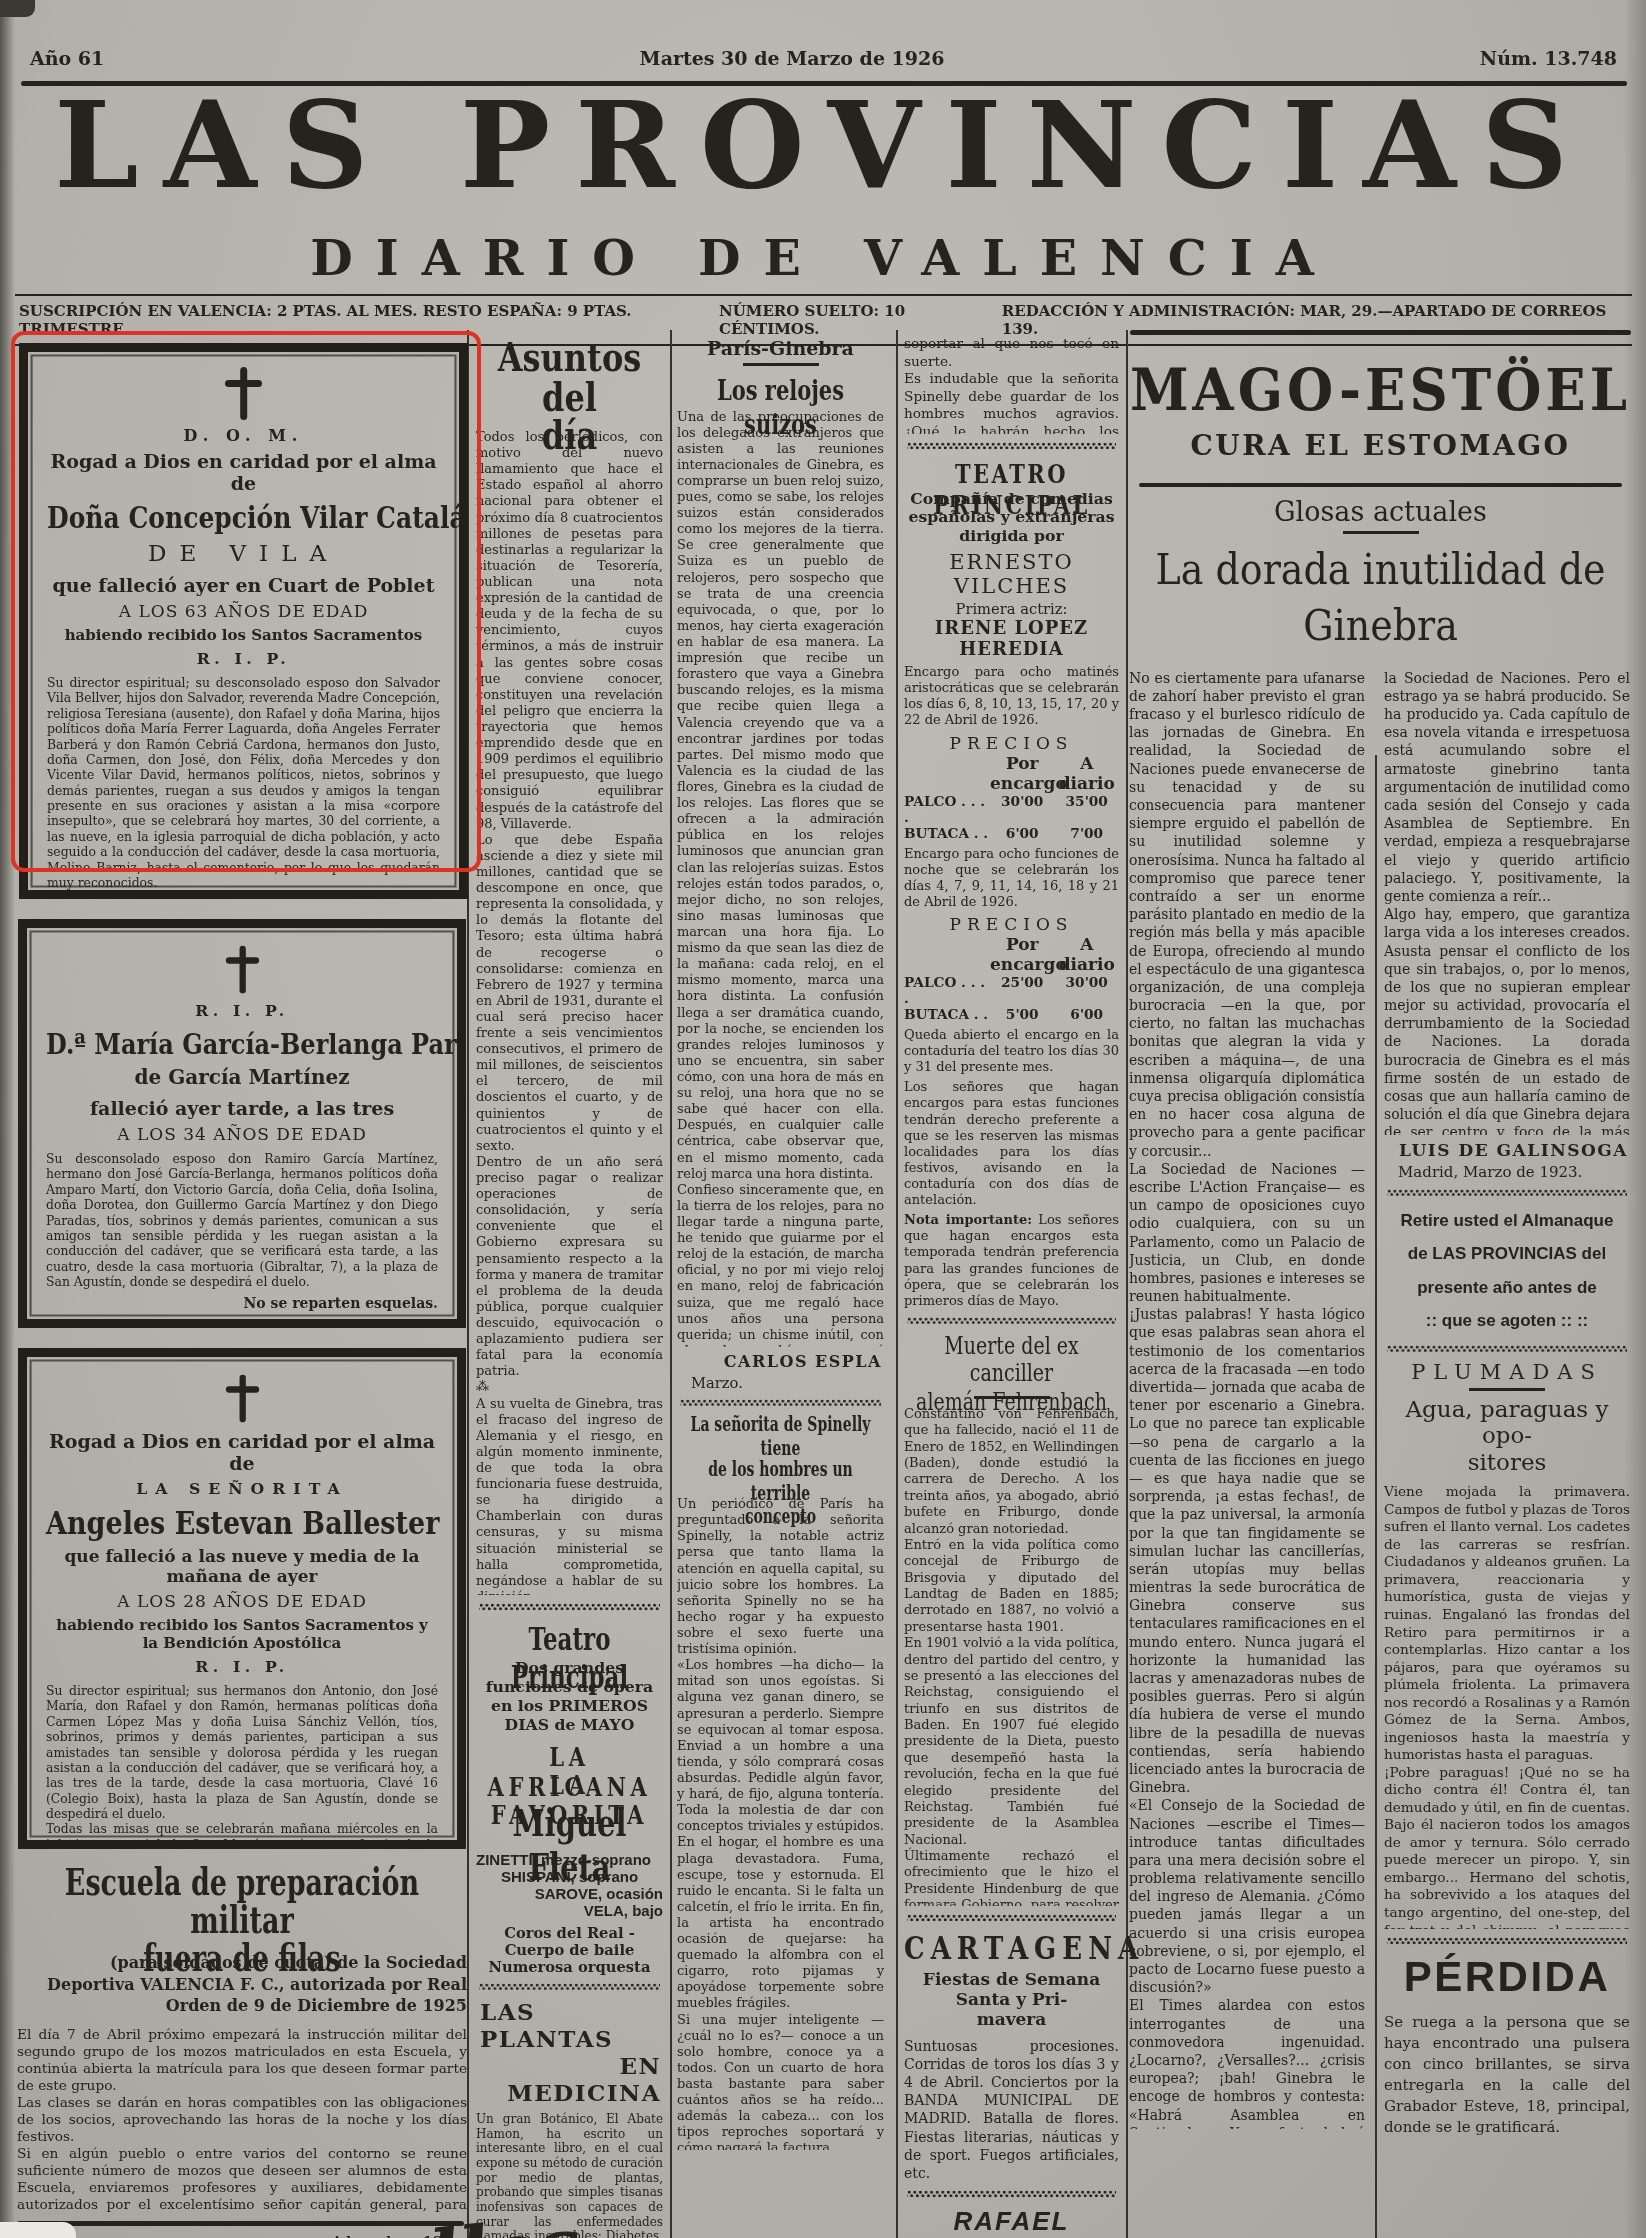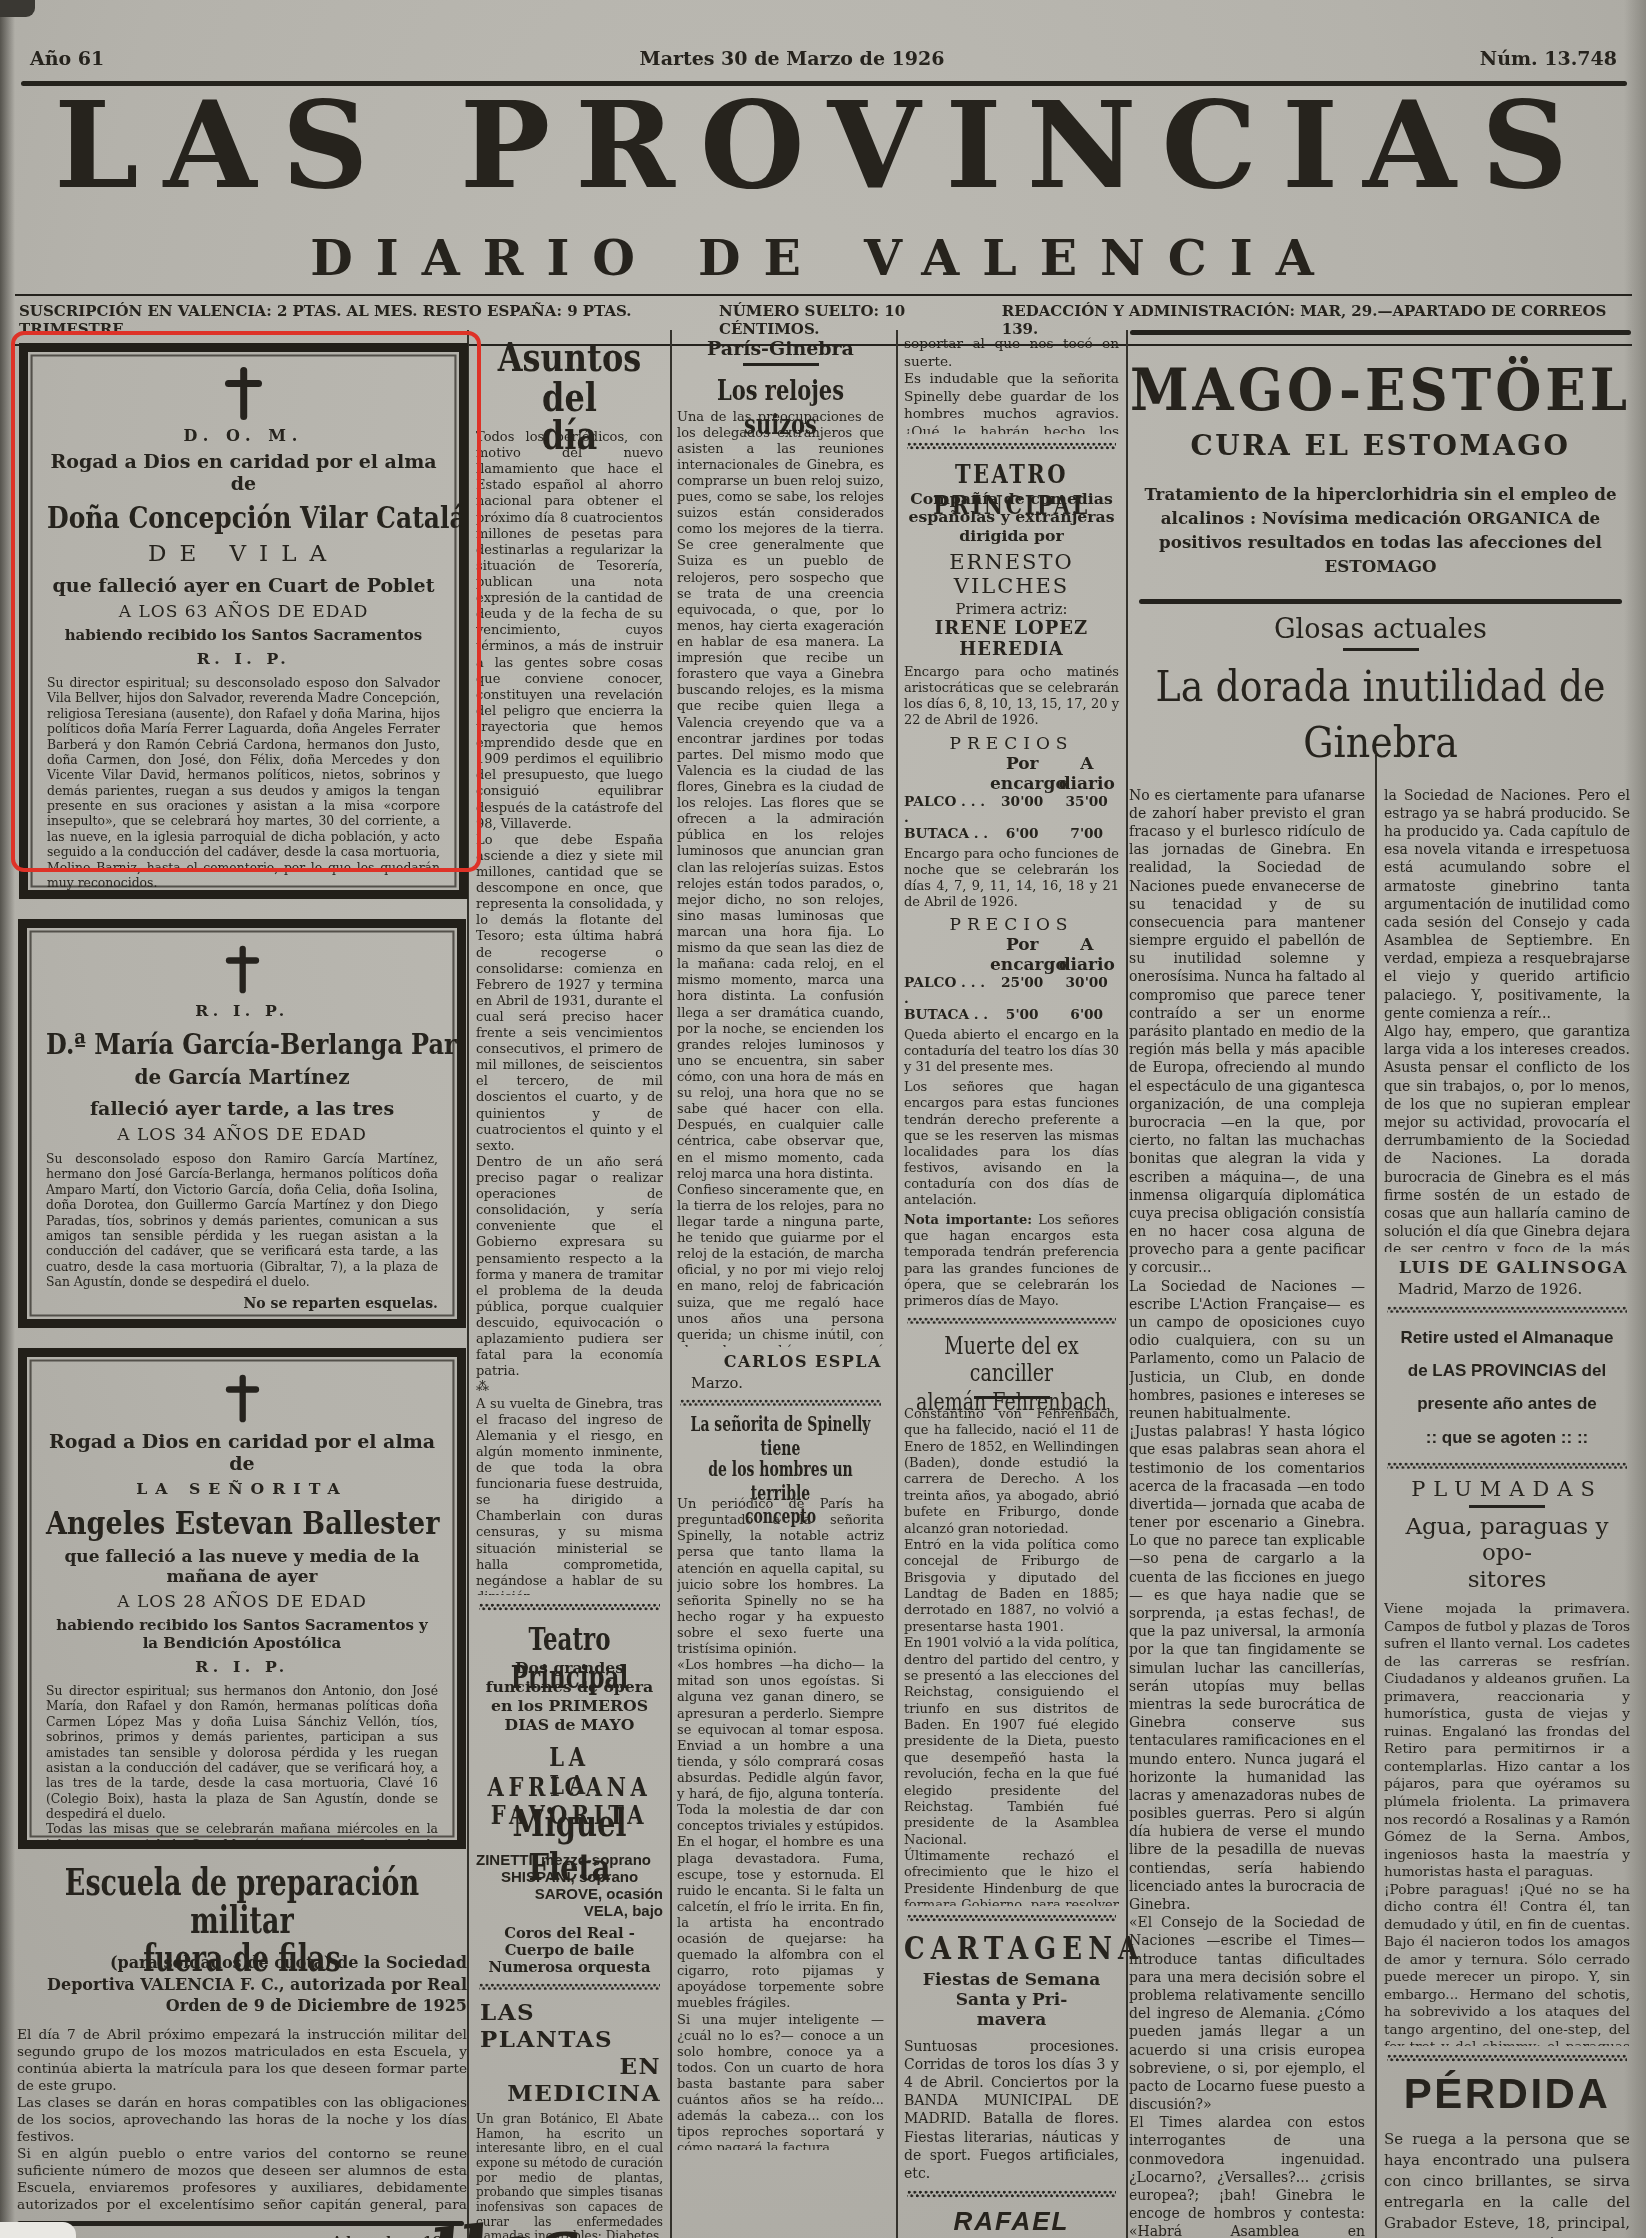--- a/index.html
+++ b/index.html
@@ -334,21 +334,20 @@
   </div>
 
   <div class="col" style="left:1129px;width:503px">
     <div class="thickrule" style="margin:0 1px"></div>
 
     <div class="c">
       <div class="tw" style="height:65px;margin-top:21px">
         <div class="b tall" style="font-size:53px;letter-spacing:4px;transform:scaleY(1.08)">MAGO-ESTÖEL</div>
       </div>
       <div class="b" style="font-size:28px;letter-spacing:2.5px;margin-top:8px">CURA EL ESTOMAGO</div>
-      <div class="c b" style="font-size:16.7px;line-height:1.45;margin:20px 15px 0">Tratamiento de la hiperclorhidria sin el empleo de alcalinos : Novísima medicación ORGANICA de positivos resultados en todas las afecciones del ESTOMAGO</div>
     </div>
 
     <div class="thickrule" style="margin:21px 10px 0"></div>
 
     <div class="c" style="font-size:27px;margin-top:9px">Glosas actuales</div>
     <div class="minirule"></div>
     <div class="tw" style="height:118px;margin-top:7px">
       <div class="c tall" style="font-size:38px;line-height:1.3;white-space:pre-line;transform:scaleY(1.15)">La dorada inutilidad de
 Ginebra</div>
     </div>
@@ -359,21 +358,21 @@
 La Sociedad de Naciones —escribe L'Action Française— es un campo de oposiciones cuyo odio cualquiera, con su un Parlamento, como un Palacio de Justicia, un Club, en donde hombres, pasiones e intereses se reunen habitualmente.
 ¡Justas palabras! Y hasta lógico que esas palabras sean ahora el testimonio de los comentarios acerca de la fracasada —en todo divertida— jornada que acaba de tener por escenario a Ginebra. Lo que no parece tan explicable —so pena de cargarlo a la cuenta de las ficciones en juego— es que haya nadie que se sorprenda, ¡a estas fechas!, de que la paz universal, la armonía por la que tan fingidamente se simulan luchar las cancillerías, serán utopías muy bellas mientras la sede burocrática de Ginebra conserve sus tentaculares ramificaciones en el mundo entero. Nunca jugará el horizonte la humanidad las lacras y amenazadoras nubes de posibles guerras. Pero si algún día hubiera de verse el mundo libre de la pesadilla de nuevas contiendas, sería habiendo licenciado antes la burocracia de Ginebra.
 «El Consejo de la Sociedad de Naciones —escribe el Times— introduce tantas dificultades para una mera decisión sobre el problema relativamente sencillo del ingreso de Alemania. ¿Cómo pueden jamás llegar a un acuerdo si una crisis europea sobreviene, o si, por ejemplo, el pacto de Locarno fuese puesto a discusión?»
 El Times alardea con estos interrogantes de una conmovedora ingenuidad. ¿Locarno?, ¿Versalles?... ¿crisis europea?; ¡bah! Ginebra le encoge de hombros y contesta: «Habrá Asamblea en Septiembre.» Y, en efecto, habrá Asamblea y habrán compleja burocracia con preciosas mecanógrafas y sesudos funcionarios que cobran espléndidos...
 El caso es, sin duda, grave. Echar el cerrojo a la chancearía de organismo tan solemne como el de Ginebra, es atentar contra él. No lo aplicado a un tema tan escurridizo el satírico conio «El sueño de Wilson»...</div>
       </div>
       <div style="width:246px;padding-left:11px">
         <div class="j" style="font-size:14px;line-height:1.3;height:466px;overflow:hidden">la Sociedad de Naciones. Pero el estrago ya se habrá producido. Se ha producido ya. Cada capítulo de esa novela vitanda e irrespetuosa está acumulando sobre el armatoste ginebrino tanta argumentación de inutilidad como cada sesión del Consejo y cada Asamblea de Septiembre. En verdad, empieza a resquebrajarse el viejo y querido artificio palaciego. Y, positivamente, la gente comienza a reír...
 Algo hay, empero, que garantiza larga vida a los intereses creados. Asusta pensar el conflicto de los que sin trabajos, o, por lo menos, de los que no supieran emplear mejor su actividad, provocaría el derrumbamiento de la Sociedad de Naciones. La dorada burocracia de Ginebra es el más firme sostén de un estado de cosas que aun hallaría camino de solución el día que Ginebra dejara de ser centro y foco de la más onerosa inutilidad internacional...</div>
         <div class="sigrow" style="font-size:17px">LUIS DE GALINSOGA</div>
-        <div class="daterow" style="font-size:15px">Madrid, Marzo de 1926.</div>
+        <div class="daterow" style="font-size:15px">Madrid, Marzo de 1923.</div>
 
         <div class="dotrule"></div>
 
         <div class="c b sans" style="font-size:17px;line-height:1.95;margin-top:5px">
           <div>Retire usted el Almanaque</div>
           <div>de LAS PROVINCIAS del</div>
           <div>presente año antes de</div>
           <div>:: que se agoten :: ::</div>
         </div>
 

